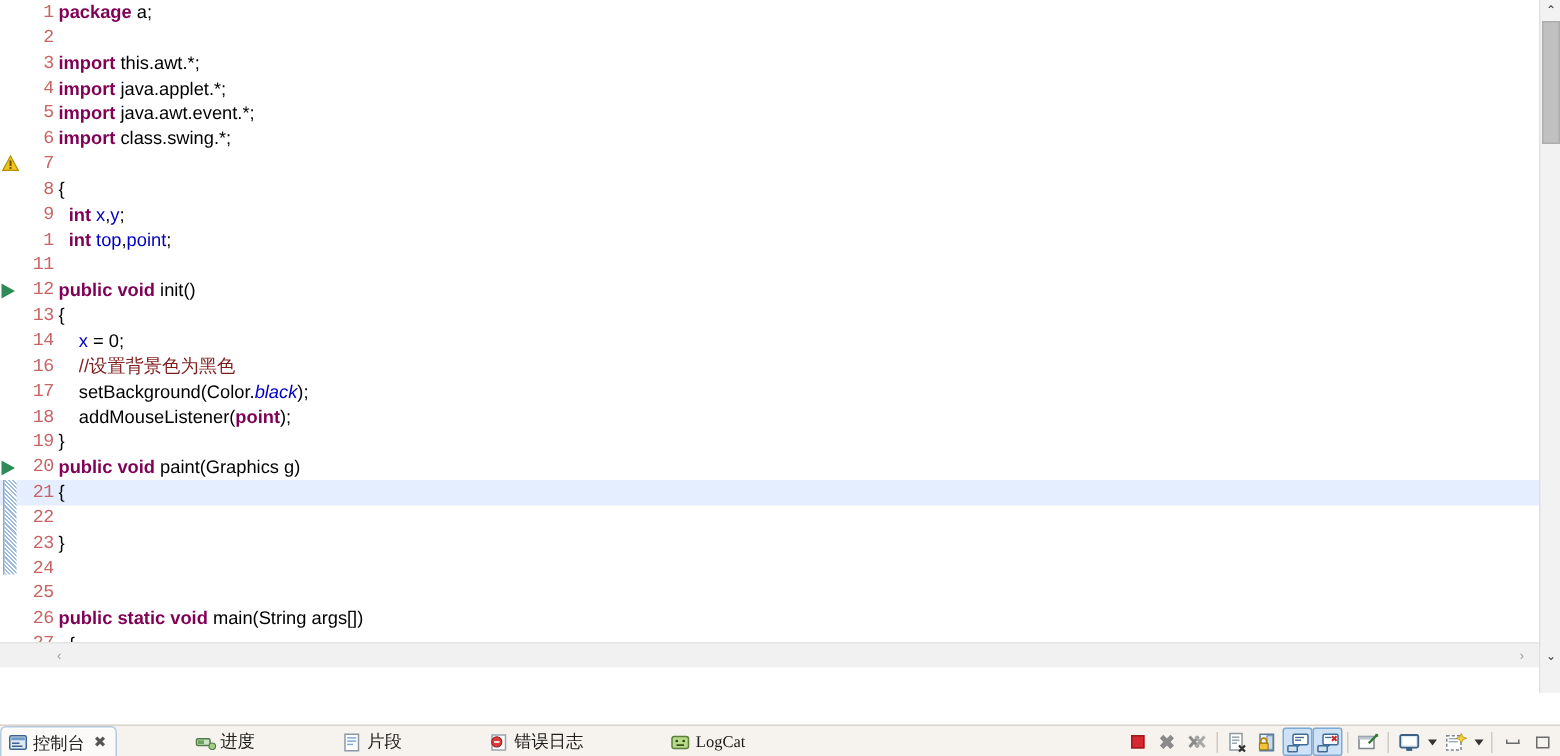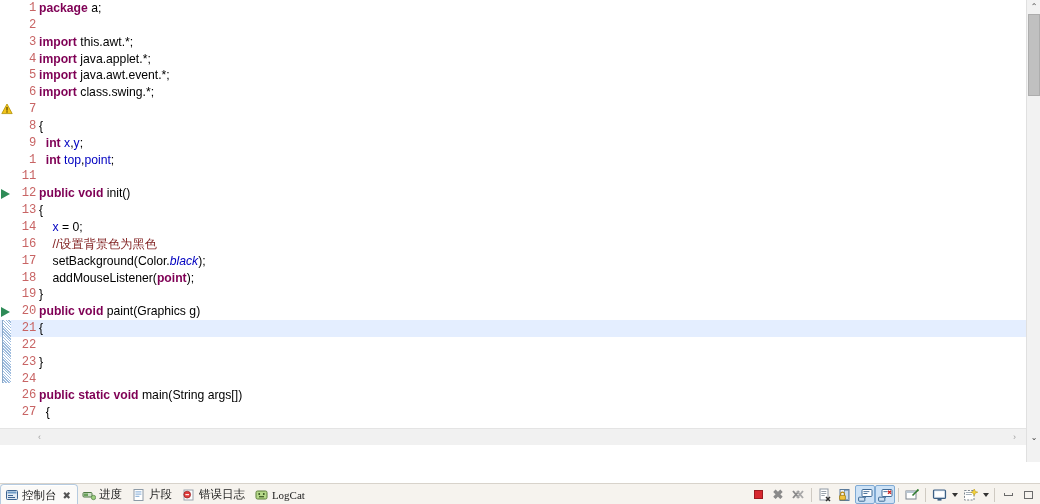--- a/index.html
+++ b/index.html
@@ -181,20 +181,21 @@
     background: #f6f3ee;
     border-top: 1px solid #d8d3cb;
   }
 
   #tabstrip {
     position: absolute;
     left: 0; top: 0;
     height: 21px;
     display: flex;
     align-items: stretch;
+    gap: 48px;
   }
 
   .vtab {
     display: flex;
     align-items: center;
     gap: 3px;
     padding: 0 6px 0 4px;
     font-size: 11.5px;
     color: #1c1c1c;
     white-space: nowrap;
@@ -288,20 +289,21 @@
         <div class="code-line"><div class="ann"></div><div class="lnum">14</div><div class="ctext"><span class="pl">    </span><span class="fld">x</span><span class="pl"> = 0;</span></div></div>
         <div class="code-line"><div class="ann"></div><div class="lnum">16</div><div class="ctext"><span class="cmt">    //设置背景色为黑色</span></div></div>
         <div class="code-line"><div class="ann"></div><div class="lnum">17</div><div class="ctext"><span class="pl">    setBackground(Color.</span><span class="stat">black</span><span class="pl">);</span></div></div>
         <div class="code-line"><div class="ann"></div><div class="lnum">18</div><div class="ctext"><span class="pl">    addMouseListener(</span><span class="kw">point</span><span class="pl">);</span></div></div>
         <div class="code-line"><div class="ann"></div><div class="lnum">19</div><div class="ctext"><span class="pl">}</span></div></div>
         <div class="code-line"><div class="ann"><div class="marker-arrow small"></div></div><div class="lnum">20</div><div class="ctext"><span class="kw">public void</span><span class="pl"> paint(Graphics g)</span></div></div>
         <div class="code-line cur"><div class="ann"></div><div class="lnum">21</div><div class="ctext"><span class="pl">{</span></div></div>
         <div class="code-line"><div class="ann"></div><div class="lnum">22</div><div class="ctext"></div></div>
         <div class="code-line"><div class="ann"></div><div class="lnum">23</div><div class="ctext"><span class="pl">}</span></div></div>
         <div class="code-line"><div class="ann"></div><div class="lnum">24</div><div class="ctext"></div></div>
+        <div class="code-line"><div class="ann"></div><div class="lnum">25</div><div class="ctext"></div></div>
         <div class="code-line"><div class="ann"></div><div class="lnum">26</div><div class="ctext"><span class="kw">public static void</span><span class="pl"> main(String args[])</span></div></div>
         <div class="code-line"><div class="ann"></div><div class="lnum">27</div><div class="ctext"><span class="pl">  {</span></div></div>
       </div>
 
     <div id="fold-band"></div>
 
     <div id="vscroll">
       <div class="sb-arrow" id="vs-up">⌃</div>
       <div id="vs-thumb"></div>
       <div class="sb-arrow" id="vs-down">⌄</div>

